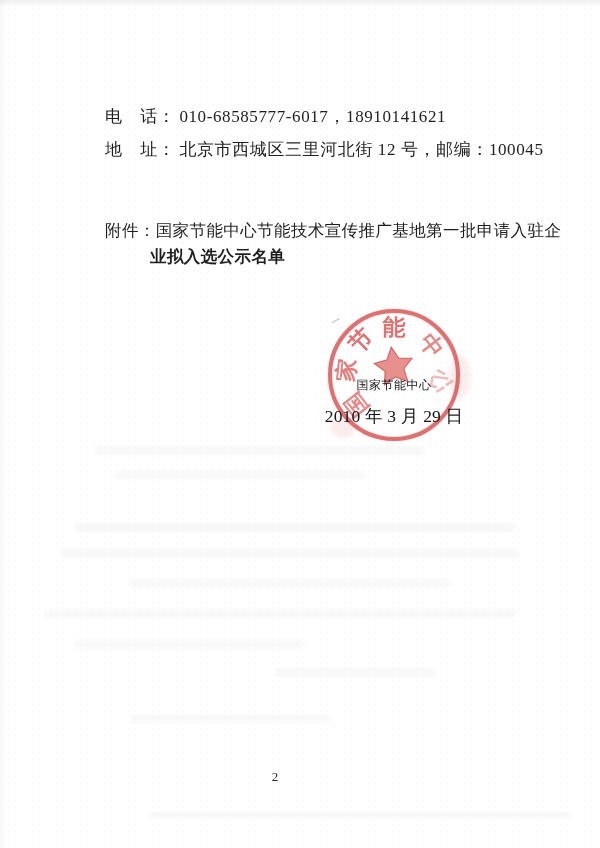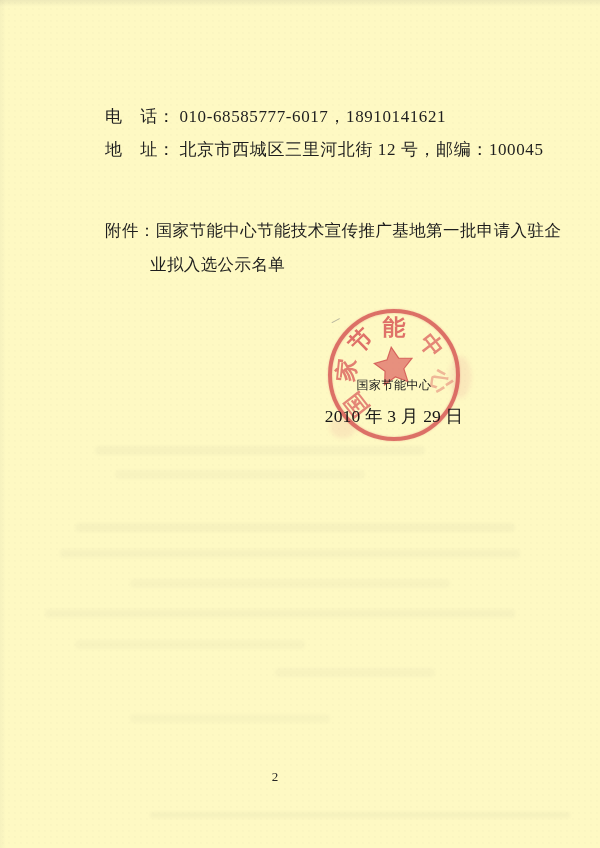--- a/index.html
+++ b/index.html
@@ -1,18 +1,18 @@
 <!DOCTYPE html>
 <html><head>
 <meta charset="utf-8">
 <style>
   html,body { margin:0; padding:0; background:#e8e8e8; }
   .page {
     position:relative; width:600px; height:848px; margin:0 auto;
-    background:#fef9c3; overflow:hidden;
+    background:#ffffff; overflow:hidden;
     font-family:"Liberation Serif","DejaVu Serif",serif;
     color:#1e1e1e;
   }
   .page::before {
     content:""; position:absolute; inset:0; pointer-events:none;
     background-image:radial-gradient(rgba(90,90,90,0.018) 1px, transparent 1.2px);
     background-size:6px 6px;
   }
   .edge-shade-top {
     position:absolute; top:0; left:0; right:0; height:7px;
@@ -25,21 +25,21 @@
 
   
   .contact { position:absolute; left:105px; top:106px; font-size:17px; letter-spacing:0.6px; }
   .c-line { line-height:22px; margin-bottom:11px; white-space:nowrap; }
   .c-label { display:inline-block; min-width:66px; }
   .c-value { padding-left:4px; }
 
   
   .attachment { position:absolute; left:105px; top:220px; font-size:16.5px; letter-spacing:0.4px; }
   .a-line { line-height:22px; white-space:nowrap; }
-  .a-line2 { margin-left:45px; margin-top:12px; }
+  .a-line2 { margin-left:45px; margin-top:4px;font-weight:bold; }
   .a-label { display:inline-block; min-width:45px; }
 
   
   .stamp {
     position:absolute; left:328px; top:309px; width:132px; height:132px;
     filter:blur(0.35px); z-index:1;
   }
   .stamp-ring {
     position:absolute; inset:0; border-radius:50%;
     border:4.5px solid rgba(212,82,82,0.82);

